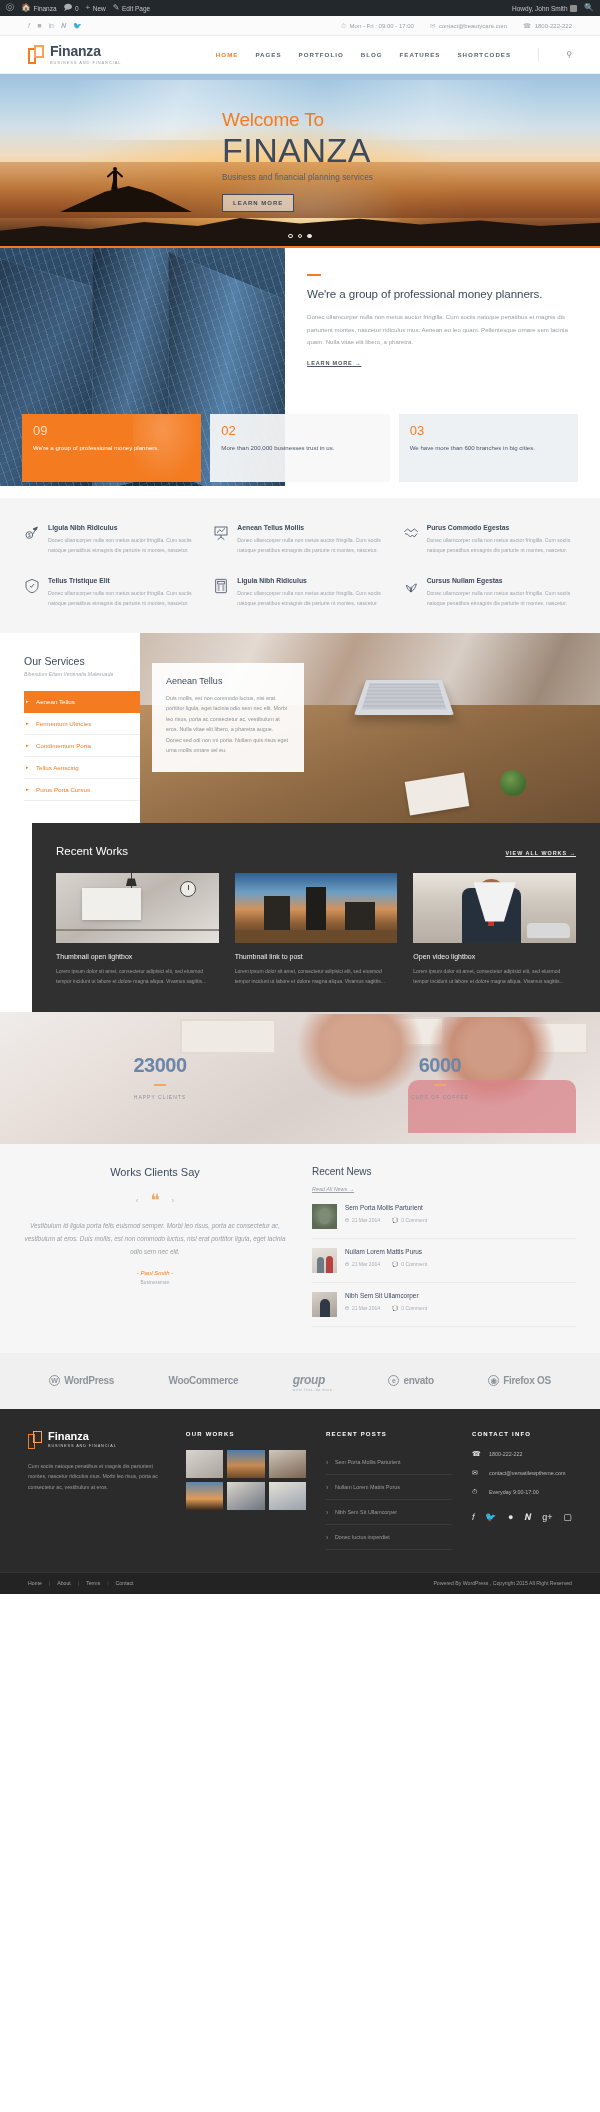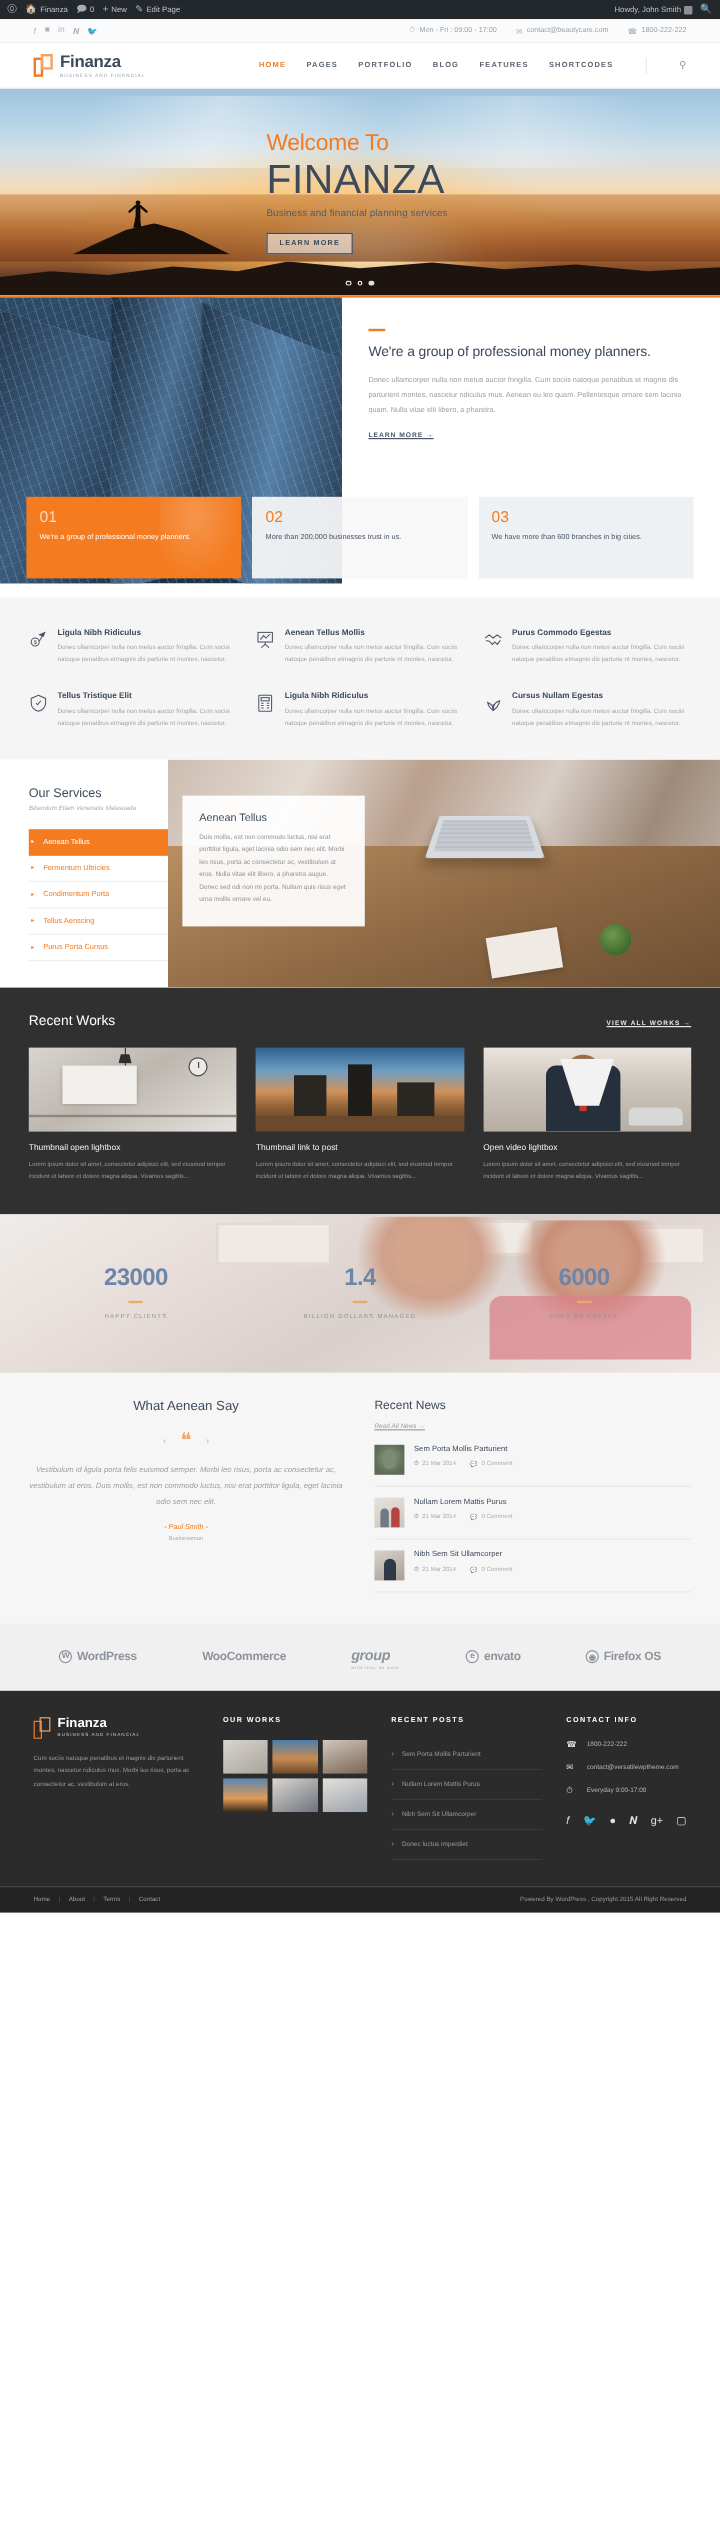--- a/index.html
+++ b/index.html
@@ -226,21 +226,21 @@
     box-shadow:0 2px 5px rgba(0,0,0,.2);
   }
   .svc-panel {
     position: absolute; left: 12px; top: 30px; width: 152px; background: rgba(255,255,255,.93);
     padding: 13px 14px 16px;
   }
   .svc-panel h4 { font-size: 9px; color: #3d4a5c; font-weight: normal; margin-bottom: 7px; }
   .svc-panel p { font-size: 5.4px; color: #8e949b; line-height: 1.95; }
 
   
-  .works { background: #303030; padding: 22px 24px 26px; }
+  .works { background: #303030; padding: 22px 24px 26px; margin-left: 32px; }
   .works-head { display: flex; align-items: baseline; }
   .works-head h3 { font-size: 11.5px; color: #ffffff; font-weight: normal; }
   .works-head .spacer { flex: 1; }
   .works-head .all { font-size: 5.4px; letter-spacing: 1px; color: #e8e8e8; font-weight: bold; text-transform: uppercase; }
   .wgrid { display: grid; grid-template-columns: 1fr 1fr 1fr; gap: 16px; margin-top: 16px; }
   .wthumb { height: 70px; position: relative; overflow: hidden; }
   .wthumb.w1 { background: linear-gradient(150deg,#d8d4cf 0%,#bdb7b0 45%,#e5e1dc 100%); }
   .wthumb.w1 .board { position:absolute; left:16%; top:22%; width:36%; height:46%; background:#f1efec; box-shadow:0 1px 3px rgba(0,0,0,.2); }
   .wthumb.w1 .clock { position:absolute; right:14%; top:12%; width:16px; height:16px; border:1.4px solid #4a4a4a; border-radius:50%; background:#ecebe8; }
   .wthumb.w1 .clock::after{content:"";position:absolute;left:50%;top:24%;width:1px;height:32%;background:#4a4a4a;}
@@ -476,21 +476,21 @@
     <div class="txtcol">
       <div class="dash"></div>
       <h2>We're a group of professional money planners.</h2>
       <p>Donec ullamcorper nulla non metus auctor fringilla. Cum sociis natoque penatibus et magnis dis parturient montes, nascetur ridiculus mus. Aenean eu leo quam. Pellentesque ornare sem lacinia quam. Nulla vitae elit libero, a pharetra.</p>
       <a class="more" href="#">LEARN MORE →</a>
     </div>
   </div>
 
   <div class="promos">
     <div class="promo p1">
-      <div class="num">01</div>
+      <div class="num">09</div>
       <div class="txt">We're a group of professional money planners.</div>
     </div>
     <div class="promo p2">
       <div class="num">02</div>
       <div class="txt">More than 200,000 businesses trust in us.</div>
     </div>
     <div class="promo p3">
       <div class="num">03</div>
       <div class="txt">We have more than 600 branches in big cities.</div>
     </div>
@@ -667,35 +667,30 @@
         <div class="pB"></div>
         <div class="shirtR"></div>
     </div>
     <div class="row">
       <div class="cnt">
         <div class="v">23000</div>
         <div class="bar"></div>
         <div class="l">HAPPY CLIENTS</div>
       </div>
       <div class="cnt">
-        <div class="v">1.4</div>
-        <div class="bar"></div>
-        <div class="l">BILLION DOLLARS MANAGED</div>
-      </div>
-      <div class="cnt">
         <div class="v">6000</div>
         <div class="bar"></div>
         <div class="l">CUPS OF COFFEE</div>
       </div>
     </div>
   </div>
 
   <div class="midsec">
     <div class="testi">
-      <h3>What Aenean Say</h3>
+      <h3>Works Clients Say</h3>
       <div class="arrows">
         <span class="arr">‹</span>
         <span class="q">❝</span>
         <span class="arr">›</span>
       </div>
       <div class="body">Vestibulum id ligula porta felis euismod semper. Morbi leo risus, porta ac consectetur ac, vestibulum at eros. Duis mollis, est non commodo luctus, nisi erat porttitor ligula, eget lacinia odio sem nec elit.</div>
       <div class="who">- Paul Smith -</div>
       <div class="role">Businessman</div>
     </div>
 

